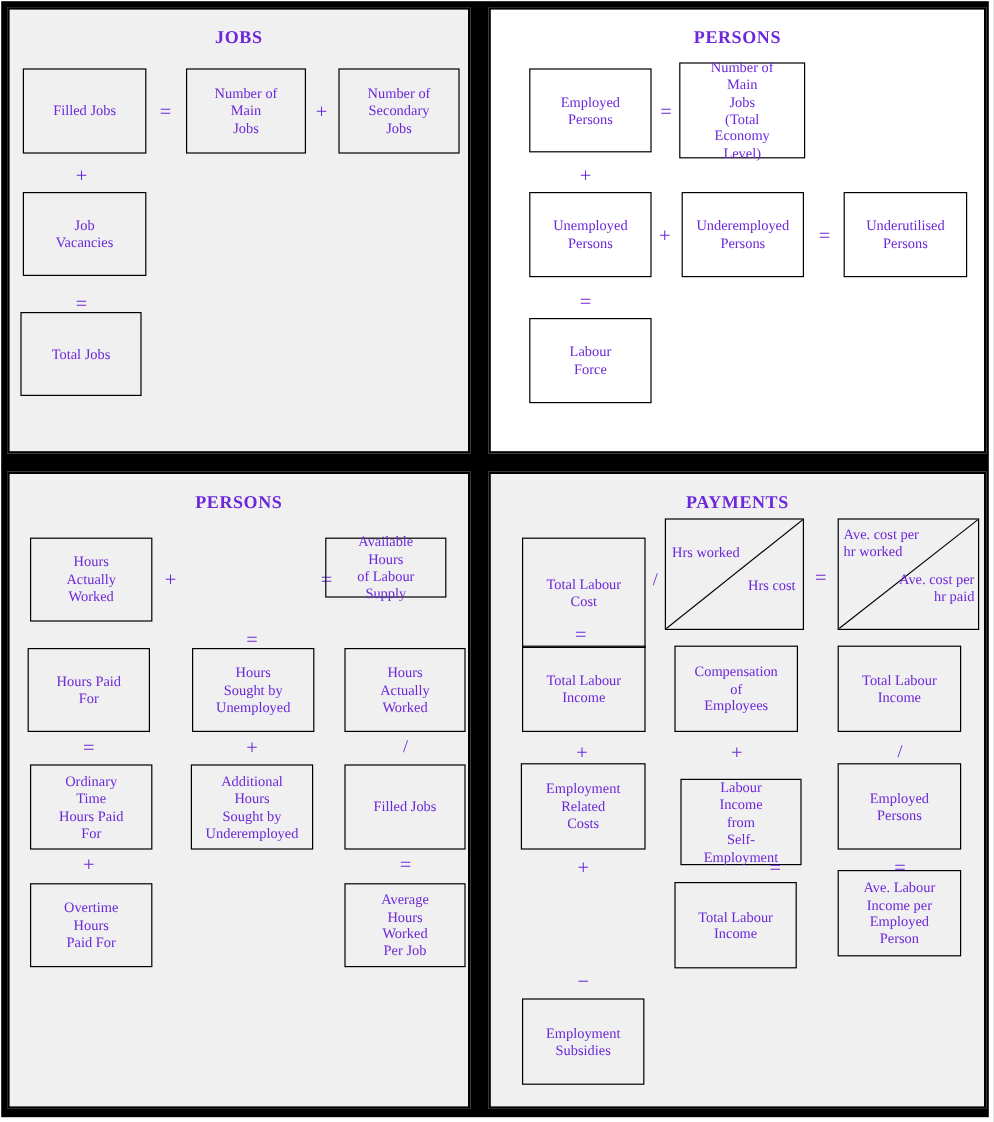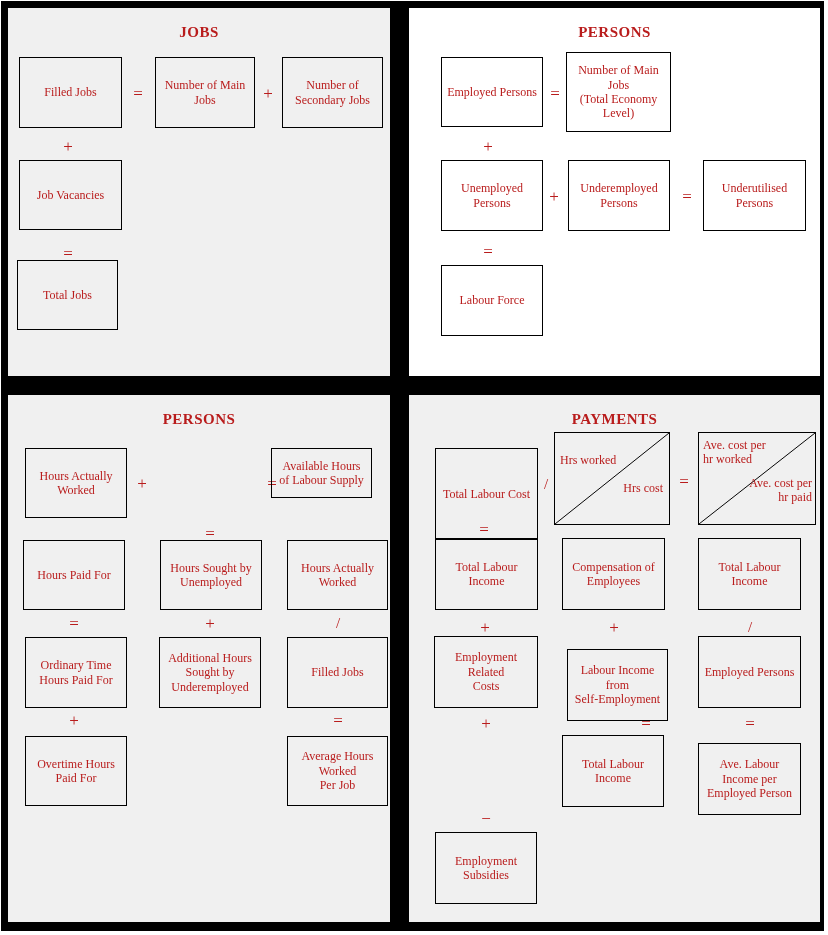--- a/index.html
+++ b/index.html
@@ -1,26 +1,26 @@
 <!DOCTYPE html>
 <html><head>
 <meta charset="utf-8">
 <style>
   html,body{margin:0;padding:0;background:#ffffff;}
   .canvas{position:relative;width:828px;height:935px;background:#ffffff;overflow:hidden;
-          font-family:"Liberation Serif","DejaVu Serif",serif;color:#b91c1c;}
+          font-family:"Liberation Serif","DejaVu Serif",serif;color:#6d28d9;}
   .frame{position:absolute;left:1px;top:1px;width:823px;height:930px;background:#000;}
   .panel{position:absolute;box-sizing:border-box;border:2px solid #000;}
   .panel.gray{background:#f0f0f0;}
   .panel.white{background:#ffffff;}
   .qtitle{position:absolute;left:0;right:0;top:16px;margin:0;text-align:center;
           font-size:15px;font-weight:bold;letter-spacing:.5px;white-space:nowrap;}
   .box{position:absolute;box-sizing:border-box;border:1px solid #000;
        display:flex;align-items:center;justify-content:center;text-align:center;
-       font-size:12px;line-height:1.2;white-space:pre-line;padding:2px;}
+       font-size:12px;line-height:1.2;white-space:pre-line;padding:18px;}
   .op{position:absolute;transform:translate(-50%,-50%);font-size:17px;line-height:1;}
   .op.slash{font-size:15px;}
   .diag{display:block;padding:16px;}
   .diag svg{position:absolute;left:0;top:0;width:100%;height:100%;}
   .diag .dtl{position:absolute;text-align:left;font-size:12px;line-height:1.15;white-space:pre-line;}
   .diag .dbr{position:absolute;text-align:right;font-size:12px;line-height:1.15;white-space:pre-line;}
 </style>
 </head>
 <body>
 
@@ -131,20 +131,20 @@
 Costs</div>
     <div class="box" style="left:158px;top:254px;width:101px;height:72px">Labour Income
 from
 Self-Employment</div>
     <div class="box" style="left:289px;top:241px;width:103px;height:72px">Employed Persons</div>
     <span class="op" style="left:77px;top:328px">+</span>
     <span class="op" style="left:237px;top:328px">=</span>
     <span class="op" style="left:341px;top:328px">=</span>
     <div class="box" style="left:153px;top:340px;width:102px;height:72px">Total Labour
 Income</div>
-    <div class="box" style="left:289px;top:348px;width:103px;height:72px">Ave. Labour
+    <div class="box" style="left:289px;top:330px;width:103px;height:72px">Ave. Labour
 Income per
 Employed Person</div>
     <span class="op" style="left:77px;top:423px">−</span>
     <div class="box" style="left:26px;top:437px;width:102px;height:72px">Employment
 Subsidies</div>
   </section>
 </div>
 
 </body></html>

